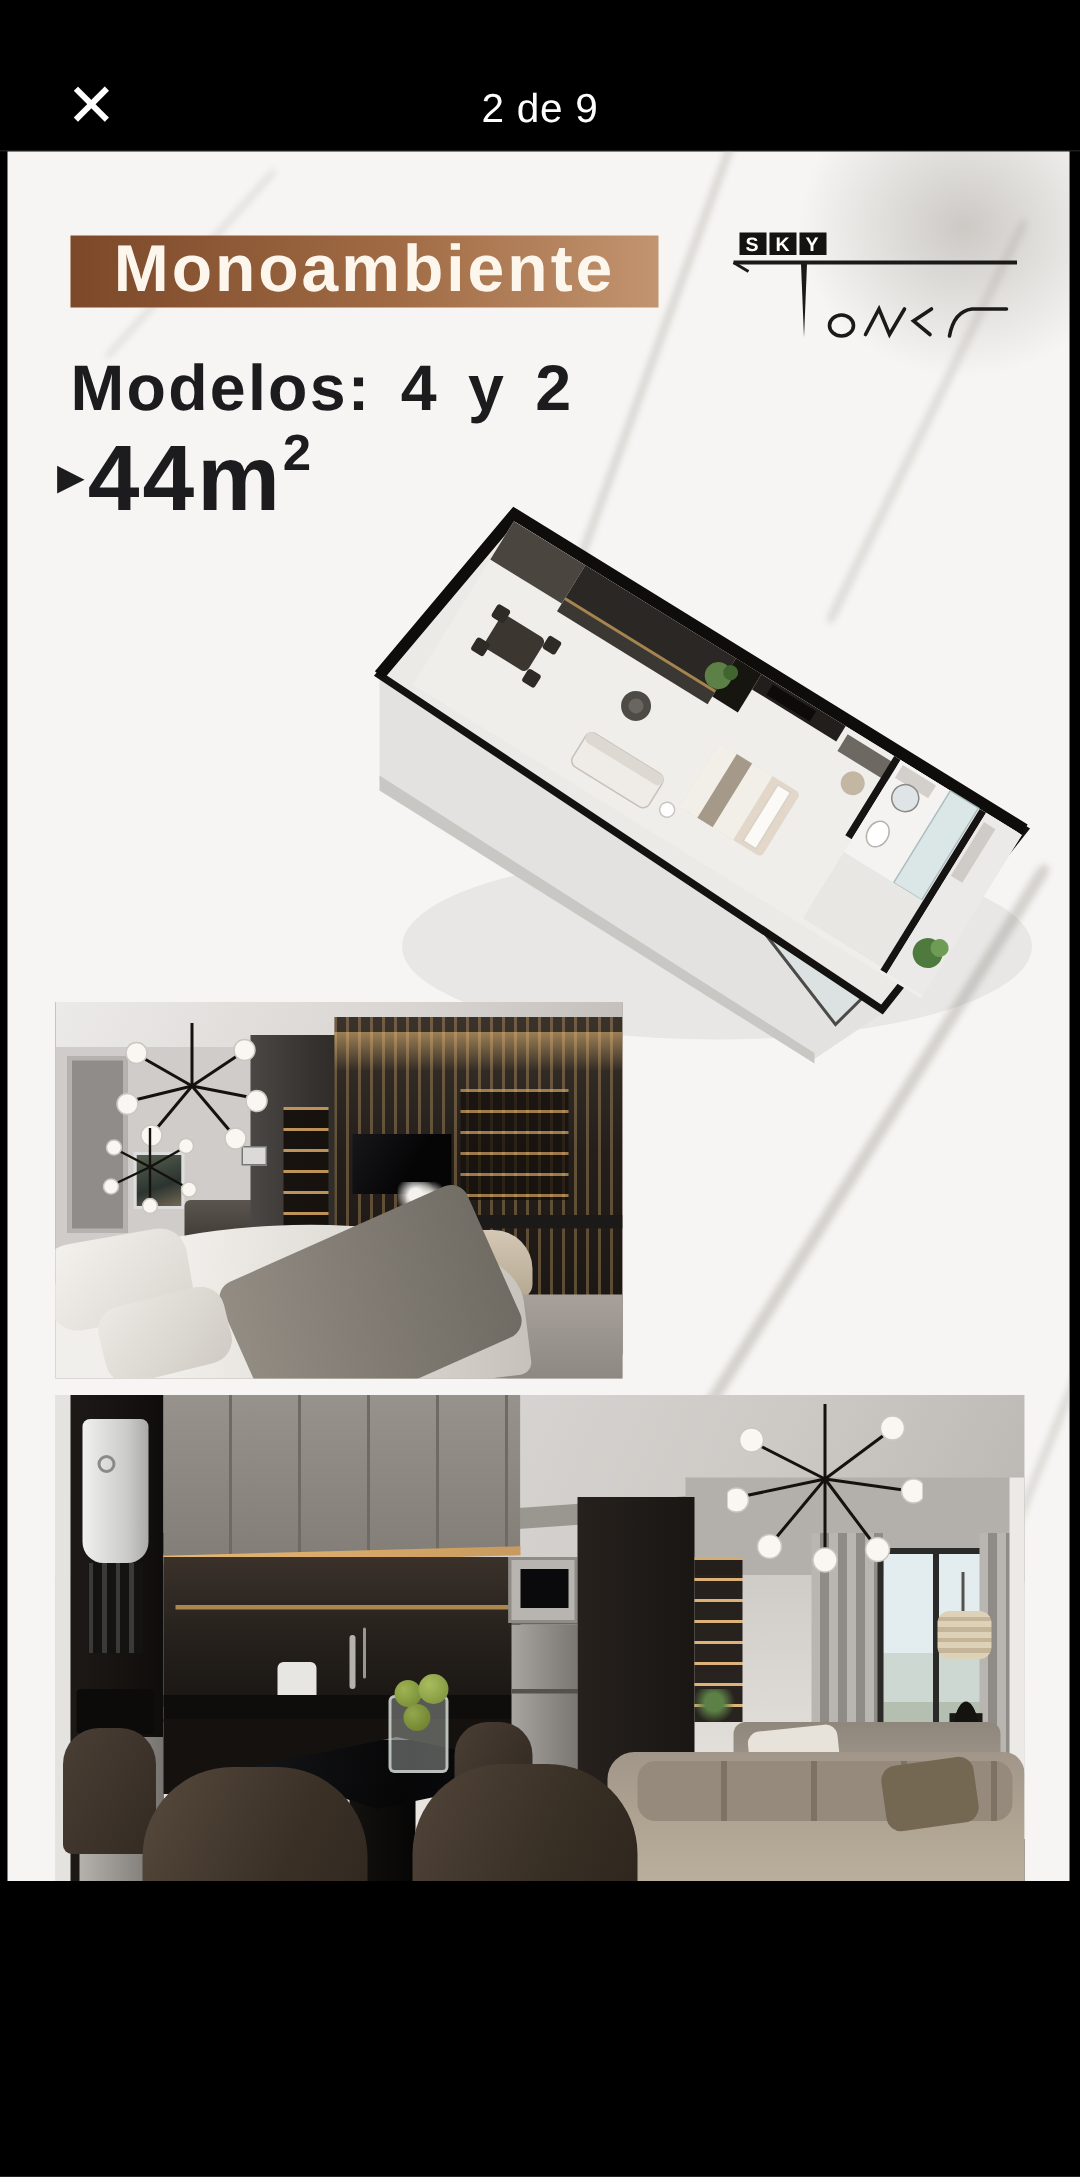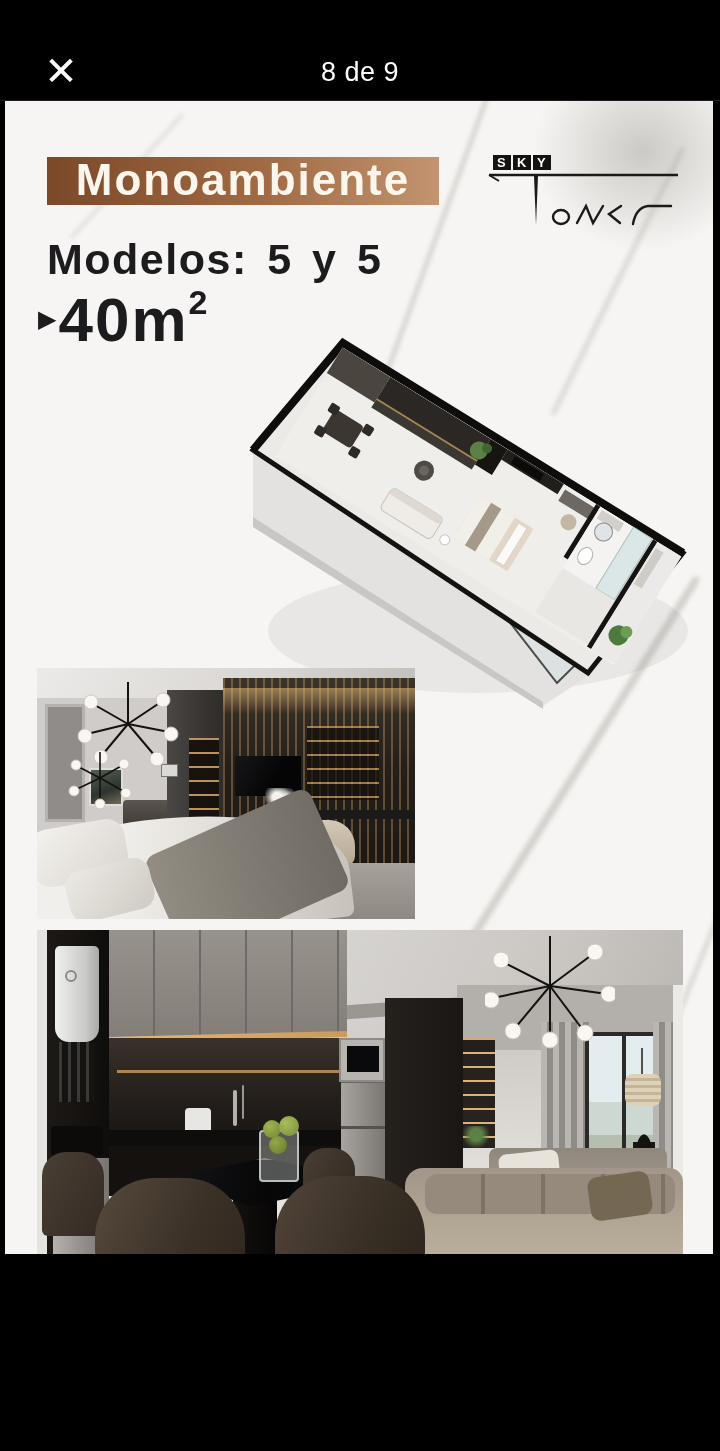--- a/index.html
+++ b/index.html
@@ -50,21 +50,21 @@
   .warmshelves{background:repeating-linear-gradient(180deg, rgba(222,170,100,.8) 0 2px, rgba(20,15,10,.9) 2px 14px);}
   .curtain{background:repeating-linear-gradient(90deg,#b9b5b1 0 6px,#8f8b87 6px 12px);}
 </style>
 </head>
 <body>
 
 <div class="screen">
 
   <div class="topbar">
     <button class="close-btn">✕</button>
-    <div class="counter">8 de 9</div>
+    <div class="counter">2 de 9</div>
   </div>
 
   <div class="flyer">
 
     <div class="vein" style="left:420px;top:-20px;width:5px;height:360px;transform:rotate(20deg);"></div>
     <div class="vein" style="left:610px;top:30px;width:6px;height:300px;transform:rotate(26deg);opacity:.35;"></div>
     <div class="vein" style="left:530px;top:430px;width:8px;height:600px;transform:rotate(32deg);opacity:.5;"></div>
     <div class="vein" style="left:640px;top:760px;width:5px;height:460px;transform:rotate(22deg);opacity:.4;"></div>
     <div class="vein" style="left:120px;top:-10px;width:4px;height:170px;transform:rotate(42deg);opacity:.3;"></div>
     <div class="vein" style="left:60px;top:1180px;width:5px;height:220px;transform:rotate(38deg);opacity:.4;"></div>
@@ -90,24 +90,24 @@
 
         <g stroke="#1b1a18" stroke-width="2.4" fill="none" stroke-linecap="round">
           <ellipse cx="76" cy="66" rx="8" ry="7"></ellipse>
           <path d="M92 72 L101 55 L108 72 L118 55"></path>
           <path d="M136 55 L124 63 L135 72"></path>
           <path d="M148 73 C150 62 155 56 163 55 L186 55"></path>
         </g>
       </svg>
     </div>
 
-    <div class="models">Modelos: 5 y 5</div>
+    <div class="models">Modelos: 4 y 2</div>
     <div class="arearow">
       <span class="tri">▶</span>
-      <span class="val">40m</span>
+      <span class="val">44m</span>
       <span class="sup">2</span>
     </div>
 
     <svg class="ph" style="left:238px;top:230px;" width="466" height="388" viewBox="0 0 466 388">
       <ellipse cx="235" cy="300" rx="210" ry="62" fill="rgba(60,55,50,.07)"></ellipse>
 
       <polygon points="10,119 10,190 300,375 352,340 345,342 100,12" fill="#e4e2e0"></polygon>
       <polygon points="10,186 300,371 300,378 10,196" fill="#c9c7c4"></polygon>
 
       <polygon points="262,285 352,227 404,263 314,352" fill="#dbe2e2" stroke="#3a3a38" stroke-width="2" opacity=".9"></polygon>

